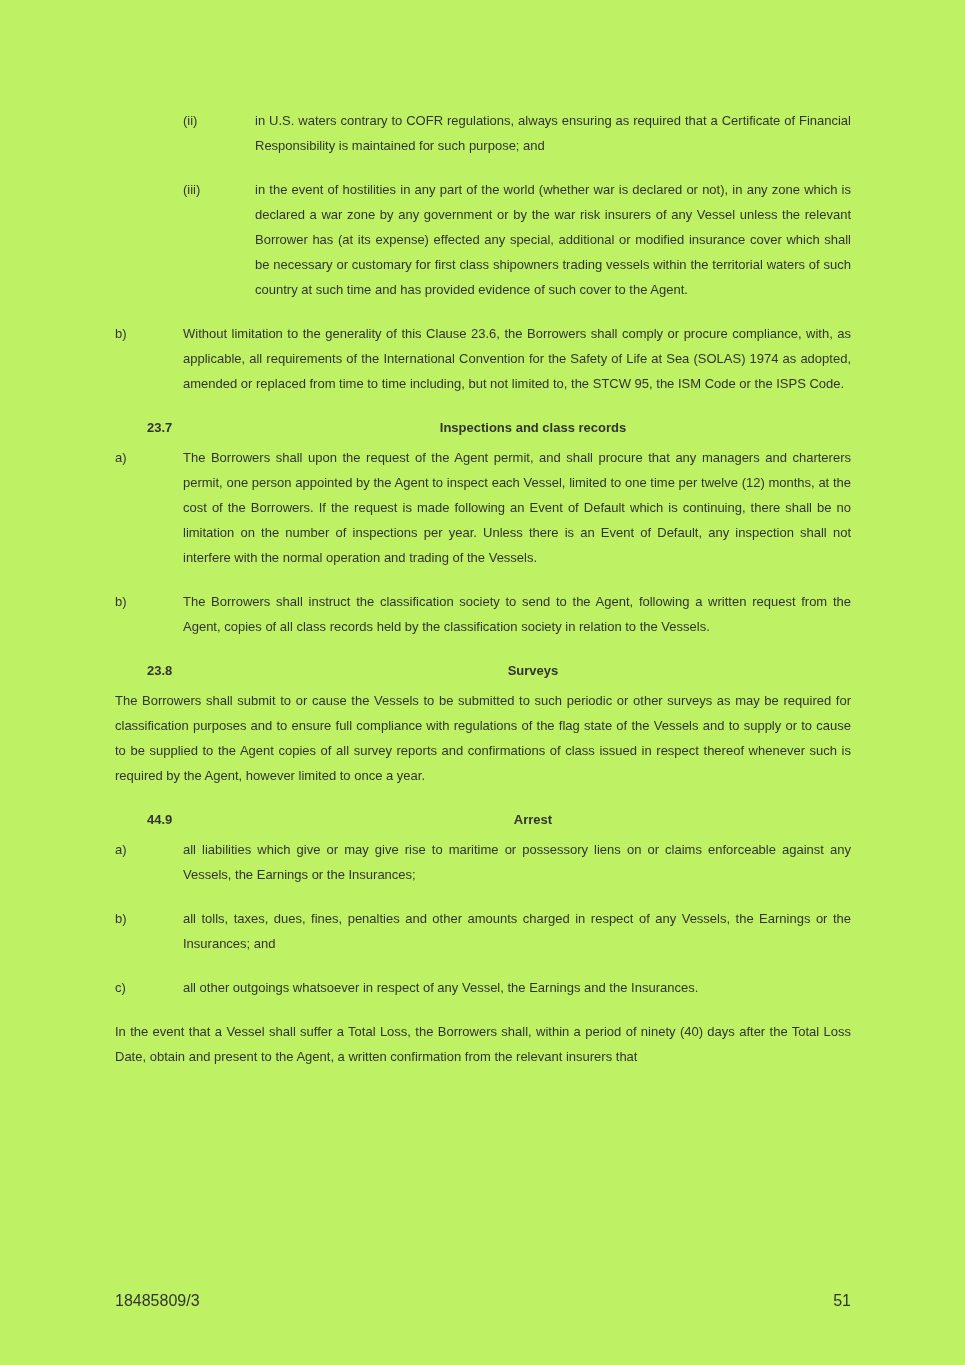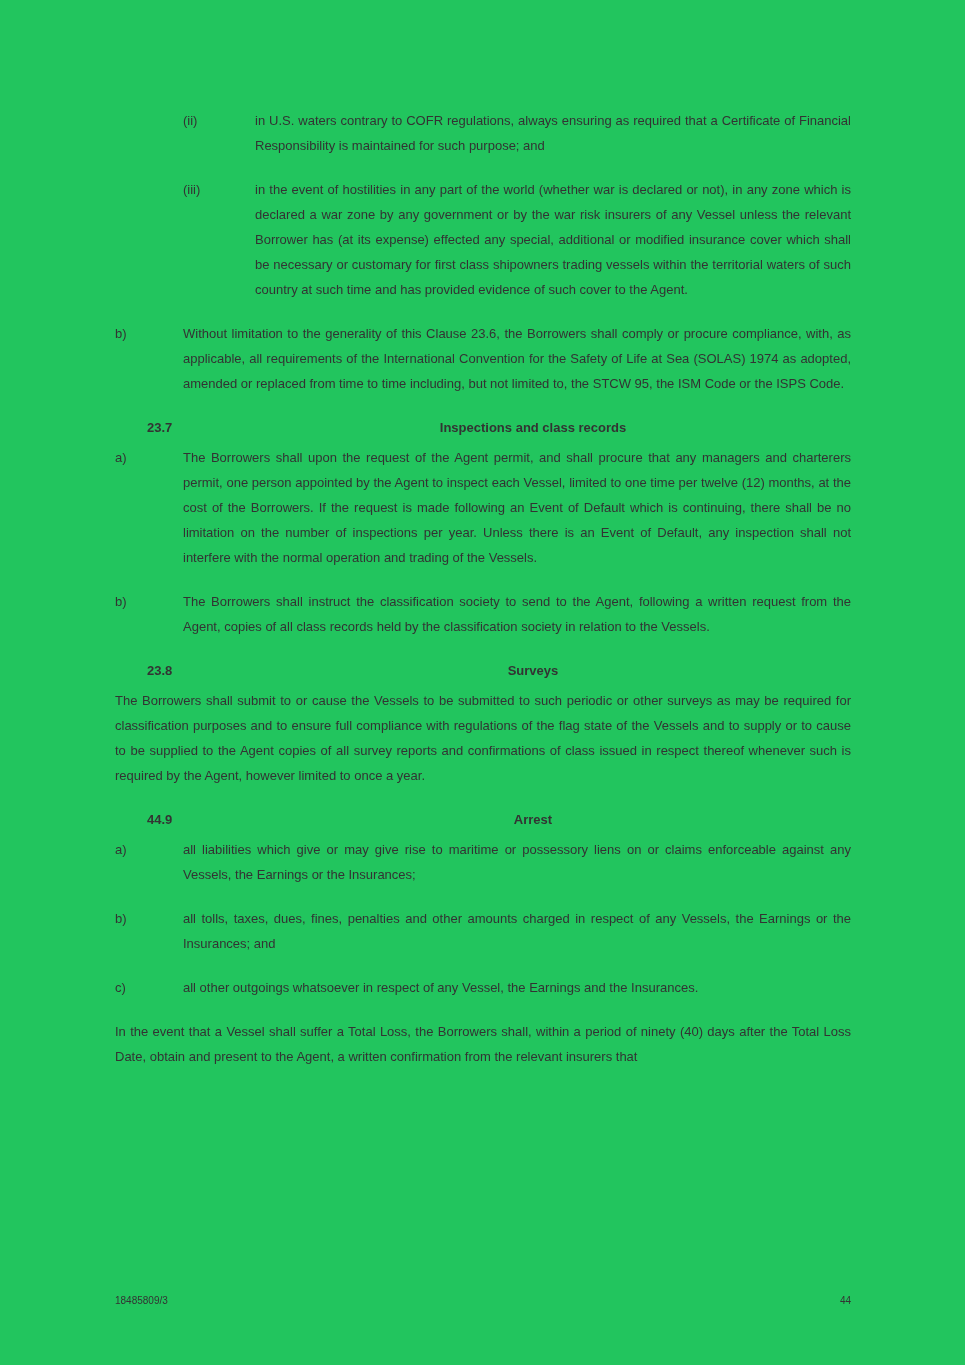--- a/index.html
+++ b/index.html
@@ -5,21 +5,21 @@
   html, body {
     margin: 0;
     padding: 0;
     background: #ffffff;
   }
   .page {
     position: relative;
     width: 965px;
     height: 1365px;
     margin: 0 auto;
-    background: #22c55e;
+    background: #bef264;
     color: #333333;
     font-family: "Liberation Sans", "DejaVu Sans", sans-serif;
     font-size: 13px;
     line-height: 25px;
     overflow: hidden;
     box-sizing: border-box;
   }
   .content {
     position: absolute;
     top: 108px;
@@ -40,21 +40,21 @@
   .heading > .num { flex: 0 0 68px; margin-left: 32px; }
   .heading > .title { flex: 1 1 auto; text-align: center; }
   .para { text-align: justify; }
   .footer {
     position: absolute;
     left: 115px;
     top: 1294px;
     width: 736px;
     display: flex;
     justify-content: space-between;
-    font-size: 10px;
+    font-size: 16px;
     line-height: 14px;
     color: #333333;
   }
 </style>
 </head>
 <body>
 
 <div class="page">
   <div class="content">
 
@@ -116,15 +116,15 @@
       <span class="text">all other outgoings whatsoever in respect of any Vessel, the Earnings and the Insurances.</span>
     </div>
 
 
     <div class="para block">In the event that a Vessel shall suffer a Total Loss, the Borrowers shall, within a period of ninety (40) days after the Total Loss Date, obtain and present to the Agent, a written confirmation from the relevant insurers that</div>
 
   </div>
 
   <div class="footer">
     <span>18485809/3</span>
-    <span>44</span>
+    <span>51</span>
   </div>
 </div>
 
 </body></html>

